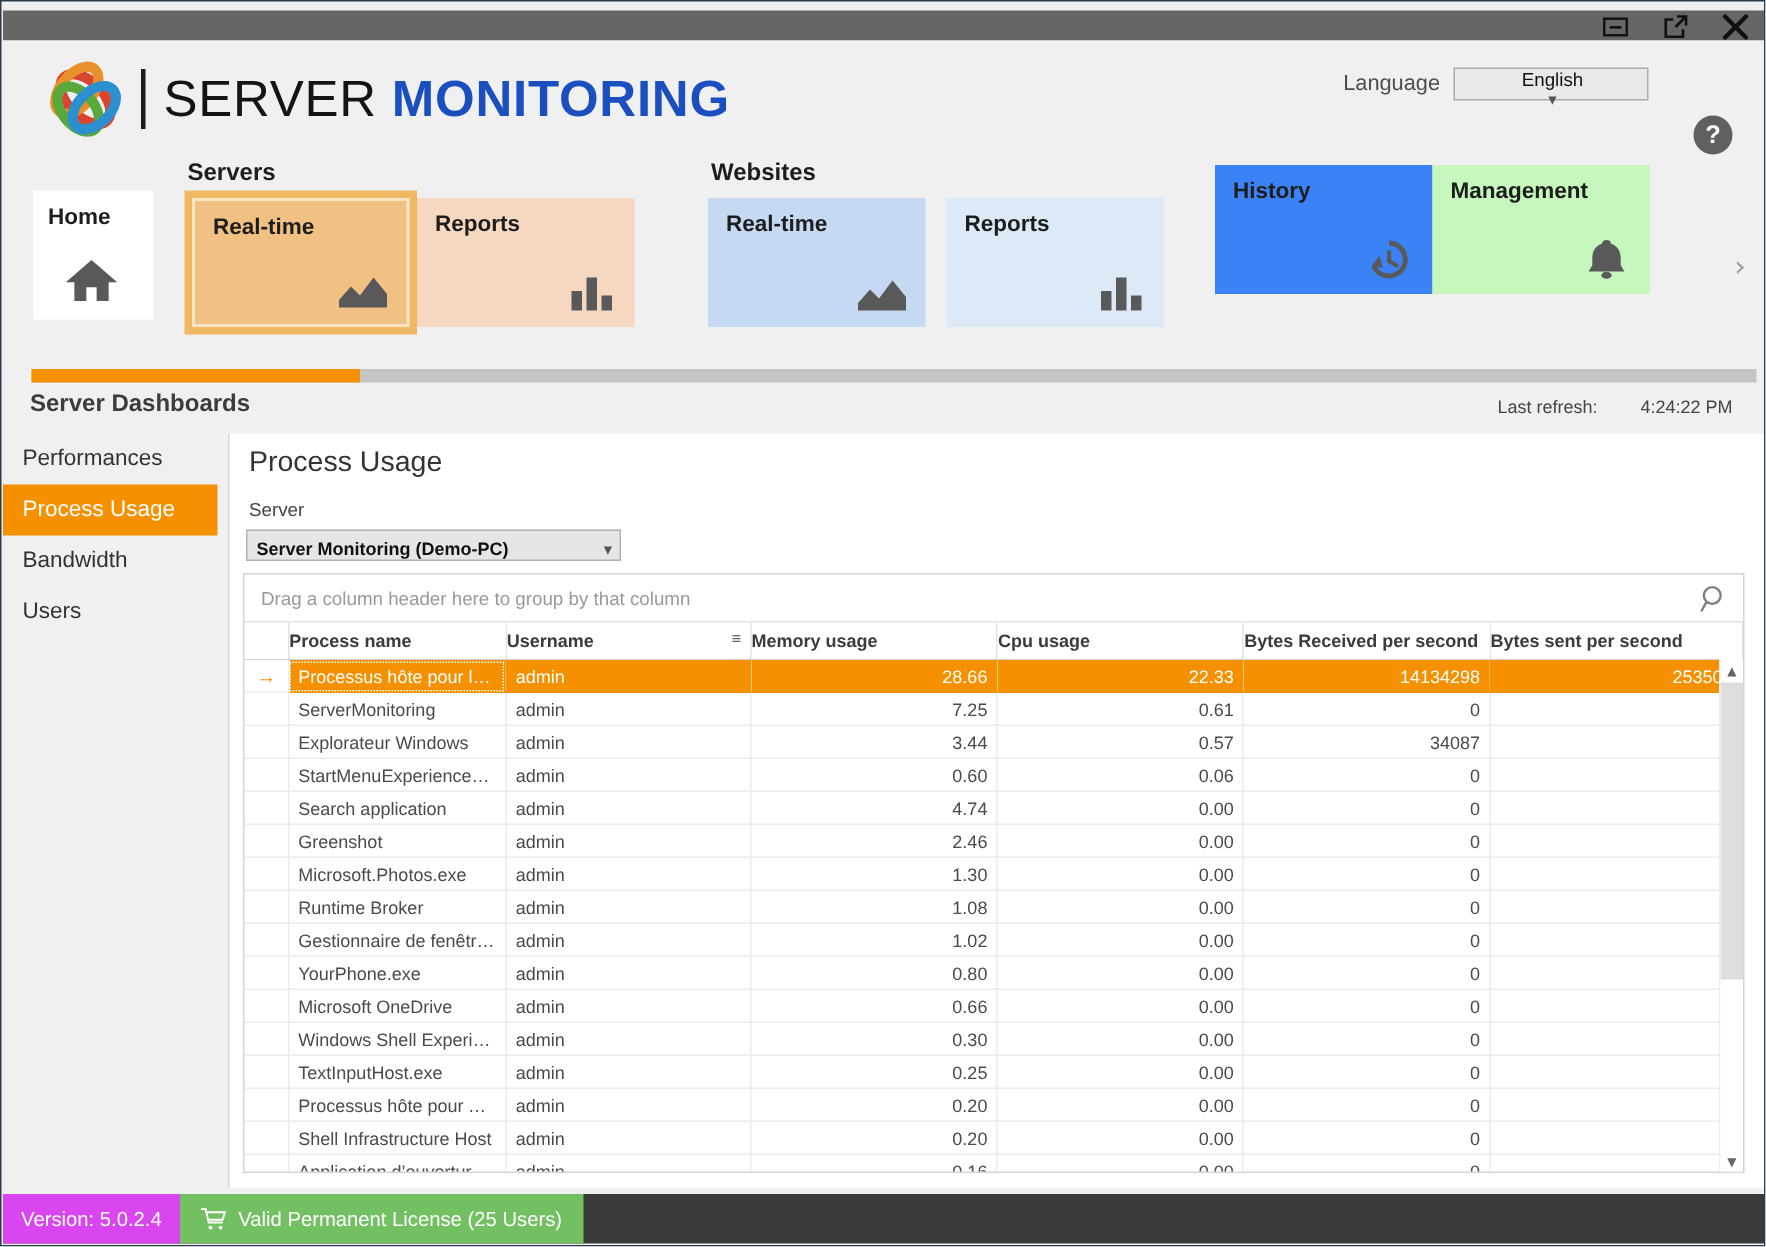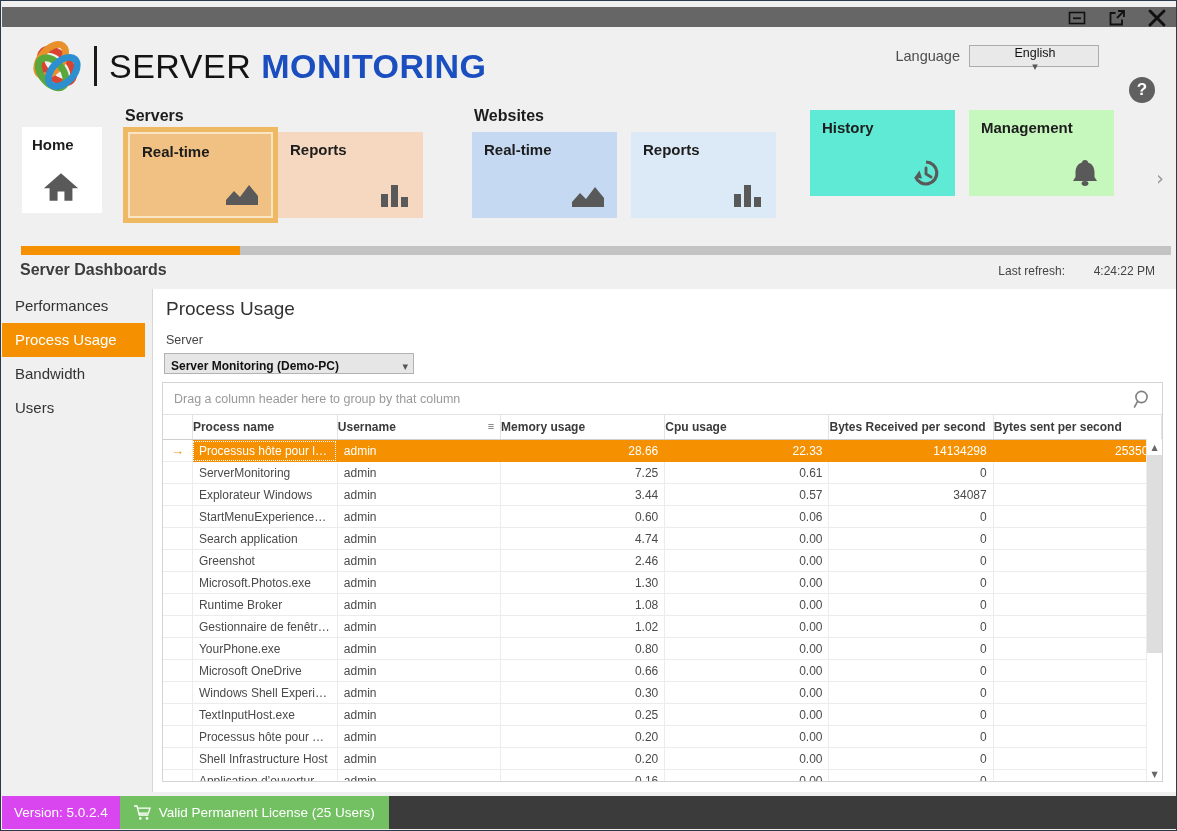--- a/index.html
+++ b/index.html
@@ -175,21 +175,21 @@
   }
   .tile-sel {
     border: 2px solid #f7e5c6;
     width: 145px;
     height: 86px;
   }
   .srv-a { background: #f0c182; }
   .srv-b { background: #f6d8c0; }
   .web-a { background: #c5d9f2; }
   .web-b { background: #dceaf8; }
-  .alr-a { background: #5eead4; }
+  .alr-a { background: #3b82f6; }
   .alr-b { background: #c6f7bd; }
 
   .nav-next {
     position: absolute;
     right: 8px; top: 62px;
     width: 18px; height: 22px;
     color: #9a9a9a;
     font-size: 19px;
     line-height: 22px;
     text-align: center;
@@ -576,21 +576,21 @@
         <div class="tile alr-a">
           <div class="tlabel">History</div>
           <div class="ticon">
             <svg viewBox="0 0 32 30">
                 <path d="M16 4 A11 11 0 1 1 5.6 19" fill="none" stroke="#595959" stroke-width="3.2"></path>
                 <path d="M9.5 12.5 L4.5 19.5 L12 20.5 Z" fill="#595959"></path>
                 <path d="M16 10 V16 L21 19" fill="none" stroke="#595959" stroke-width="2.8" stroke-linecap="round"></path>
               </svg>
           </div>
         </div>
-        <div class="tile alr-b" style="margin-left:14px;">
+        <div class="tile alr-b" style="">
           <div class="tlabel">Management</div>
           <div class="ticon">
             <svg viewBox="0 0 32 30">
                 <path d="M16 2 C18 2 19 3 19 4.5 C24 6 25.5 10 25.5 15 V19 L28 23 H4 L6.5 19 V15 C6.5 10 8 6 13 4.5 C13 3 14 2 16 2 Z" fill="#595959"></path>
                 <ellipse cx="16" cy="25.5" rx="3.4" ry="2.4" fill="#595959"></ellipse>
               </svg>
           </div>
         </div>
       </div>
     </div>

